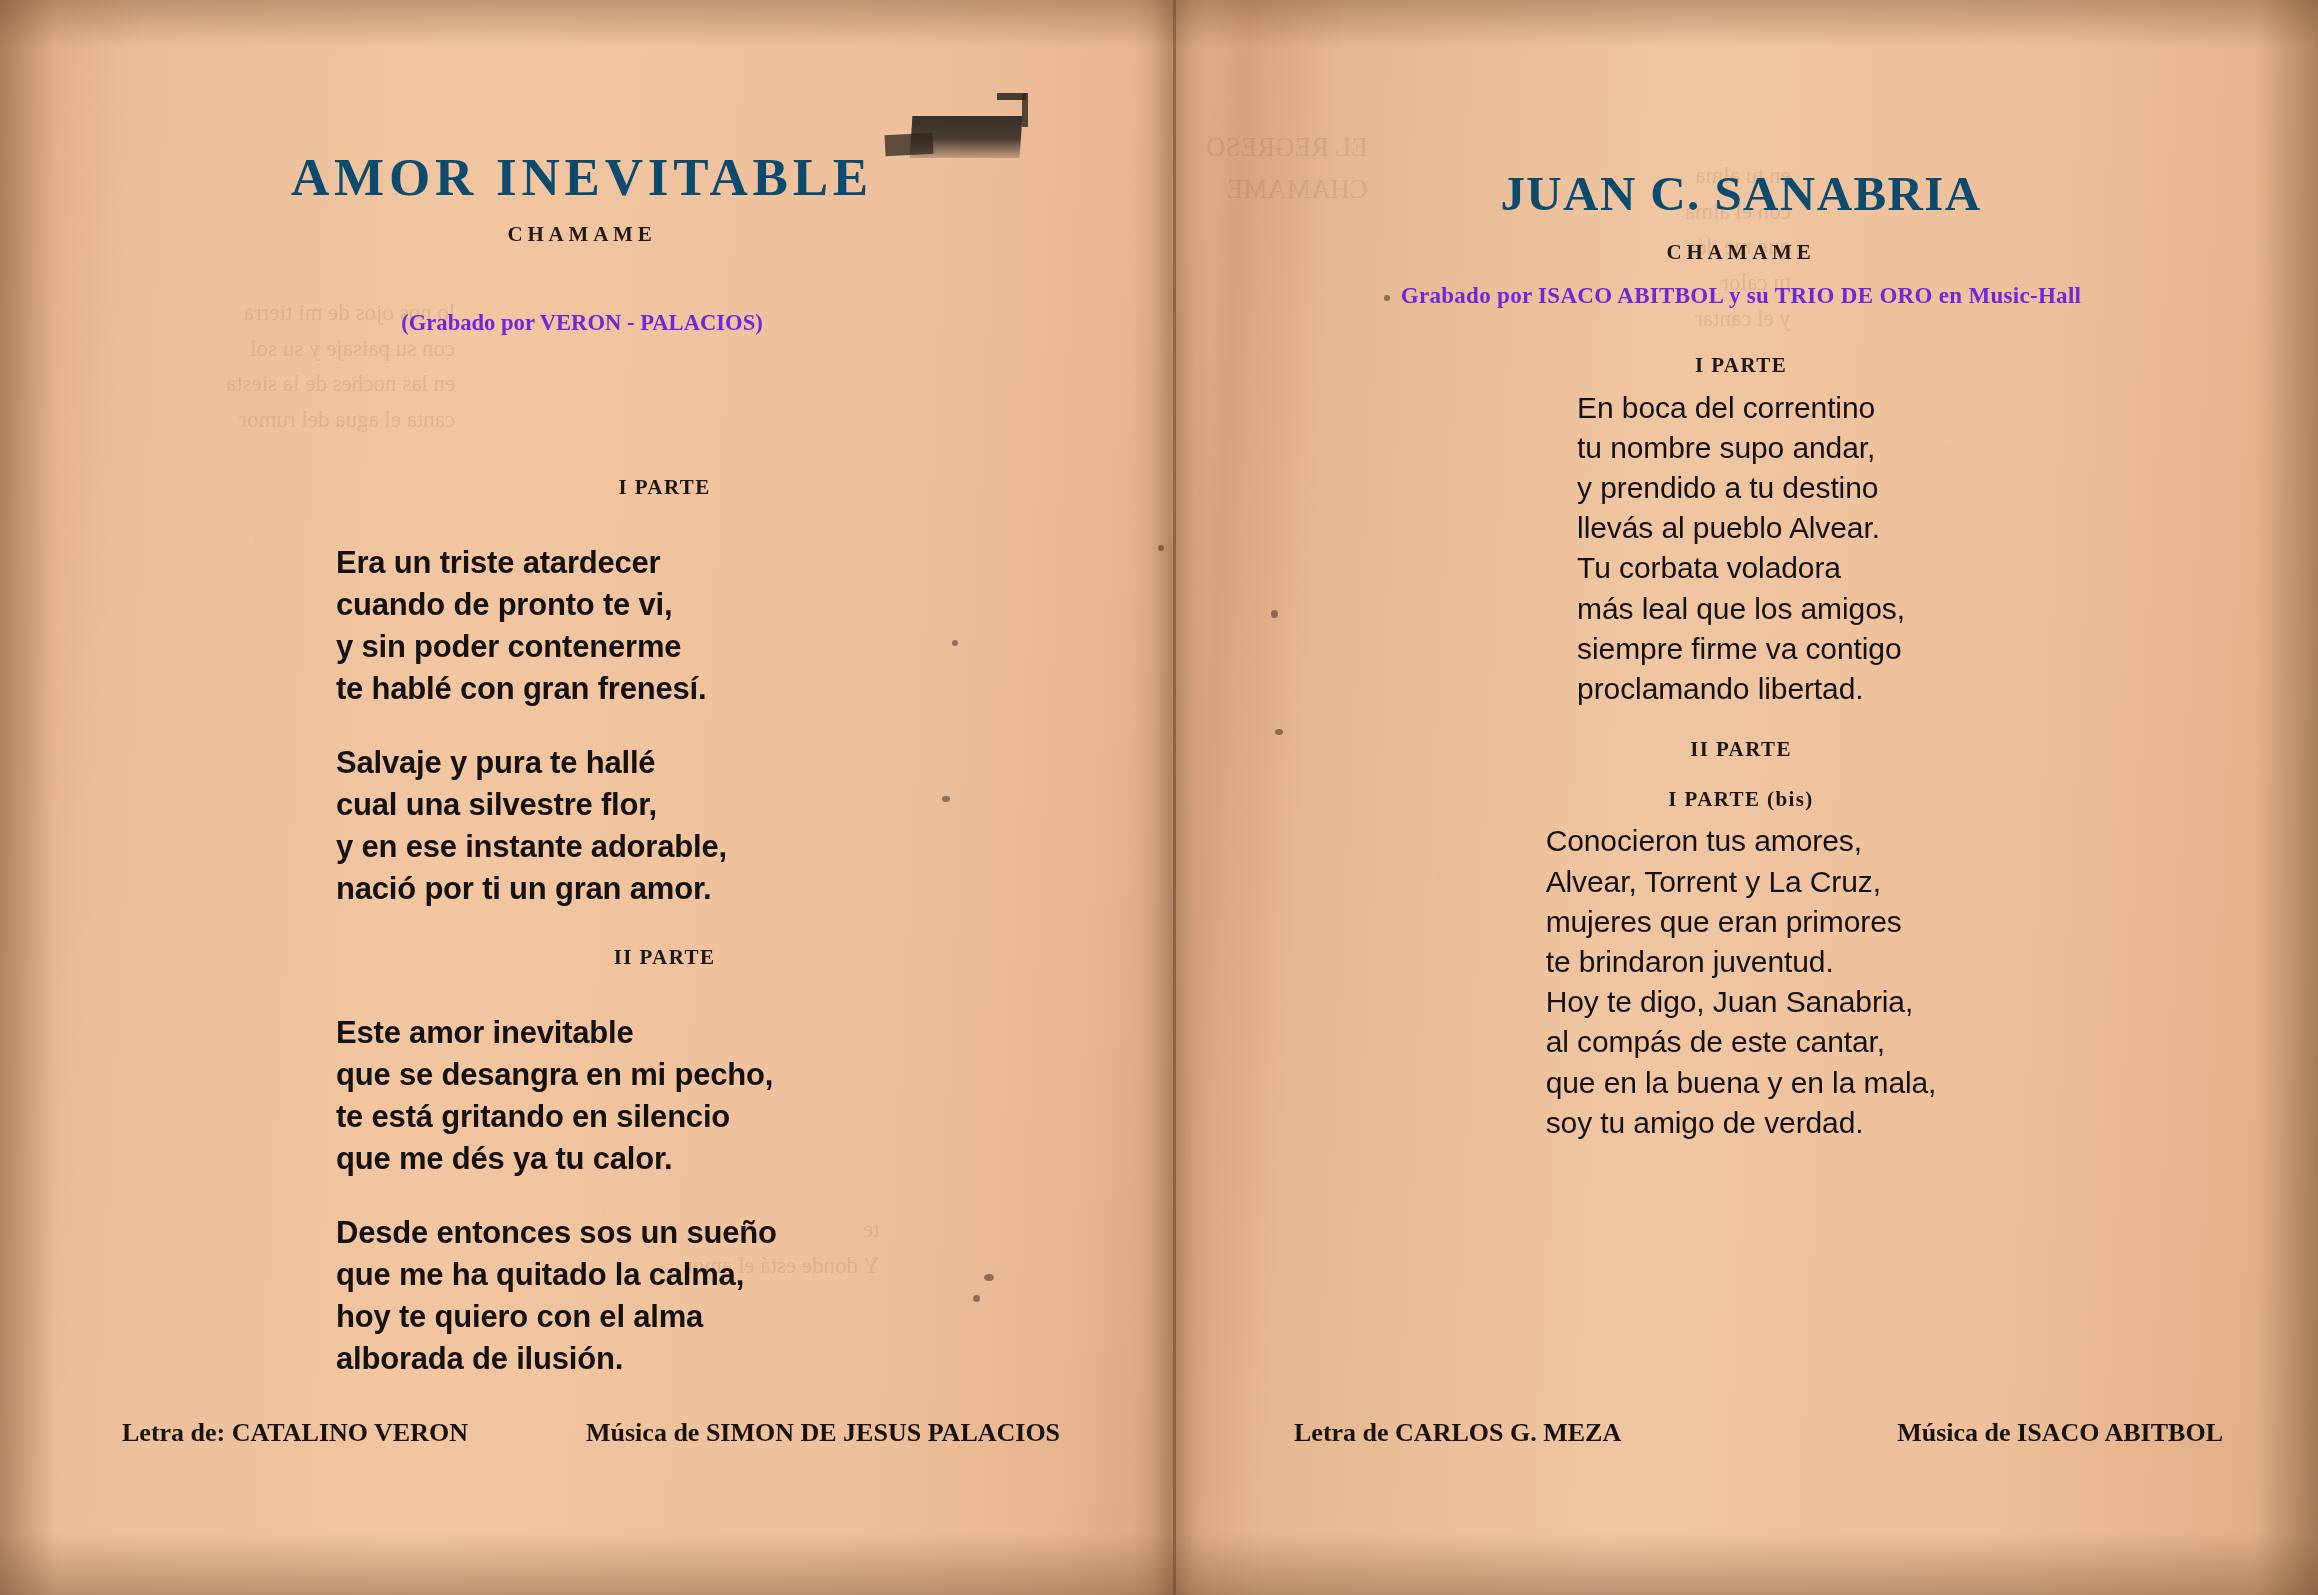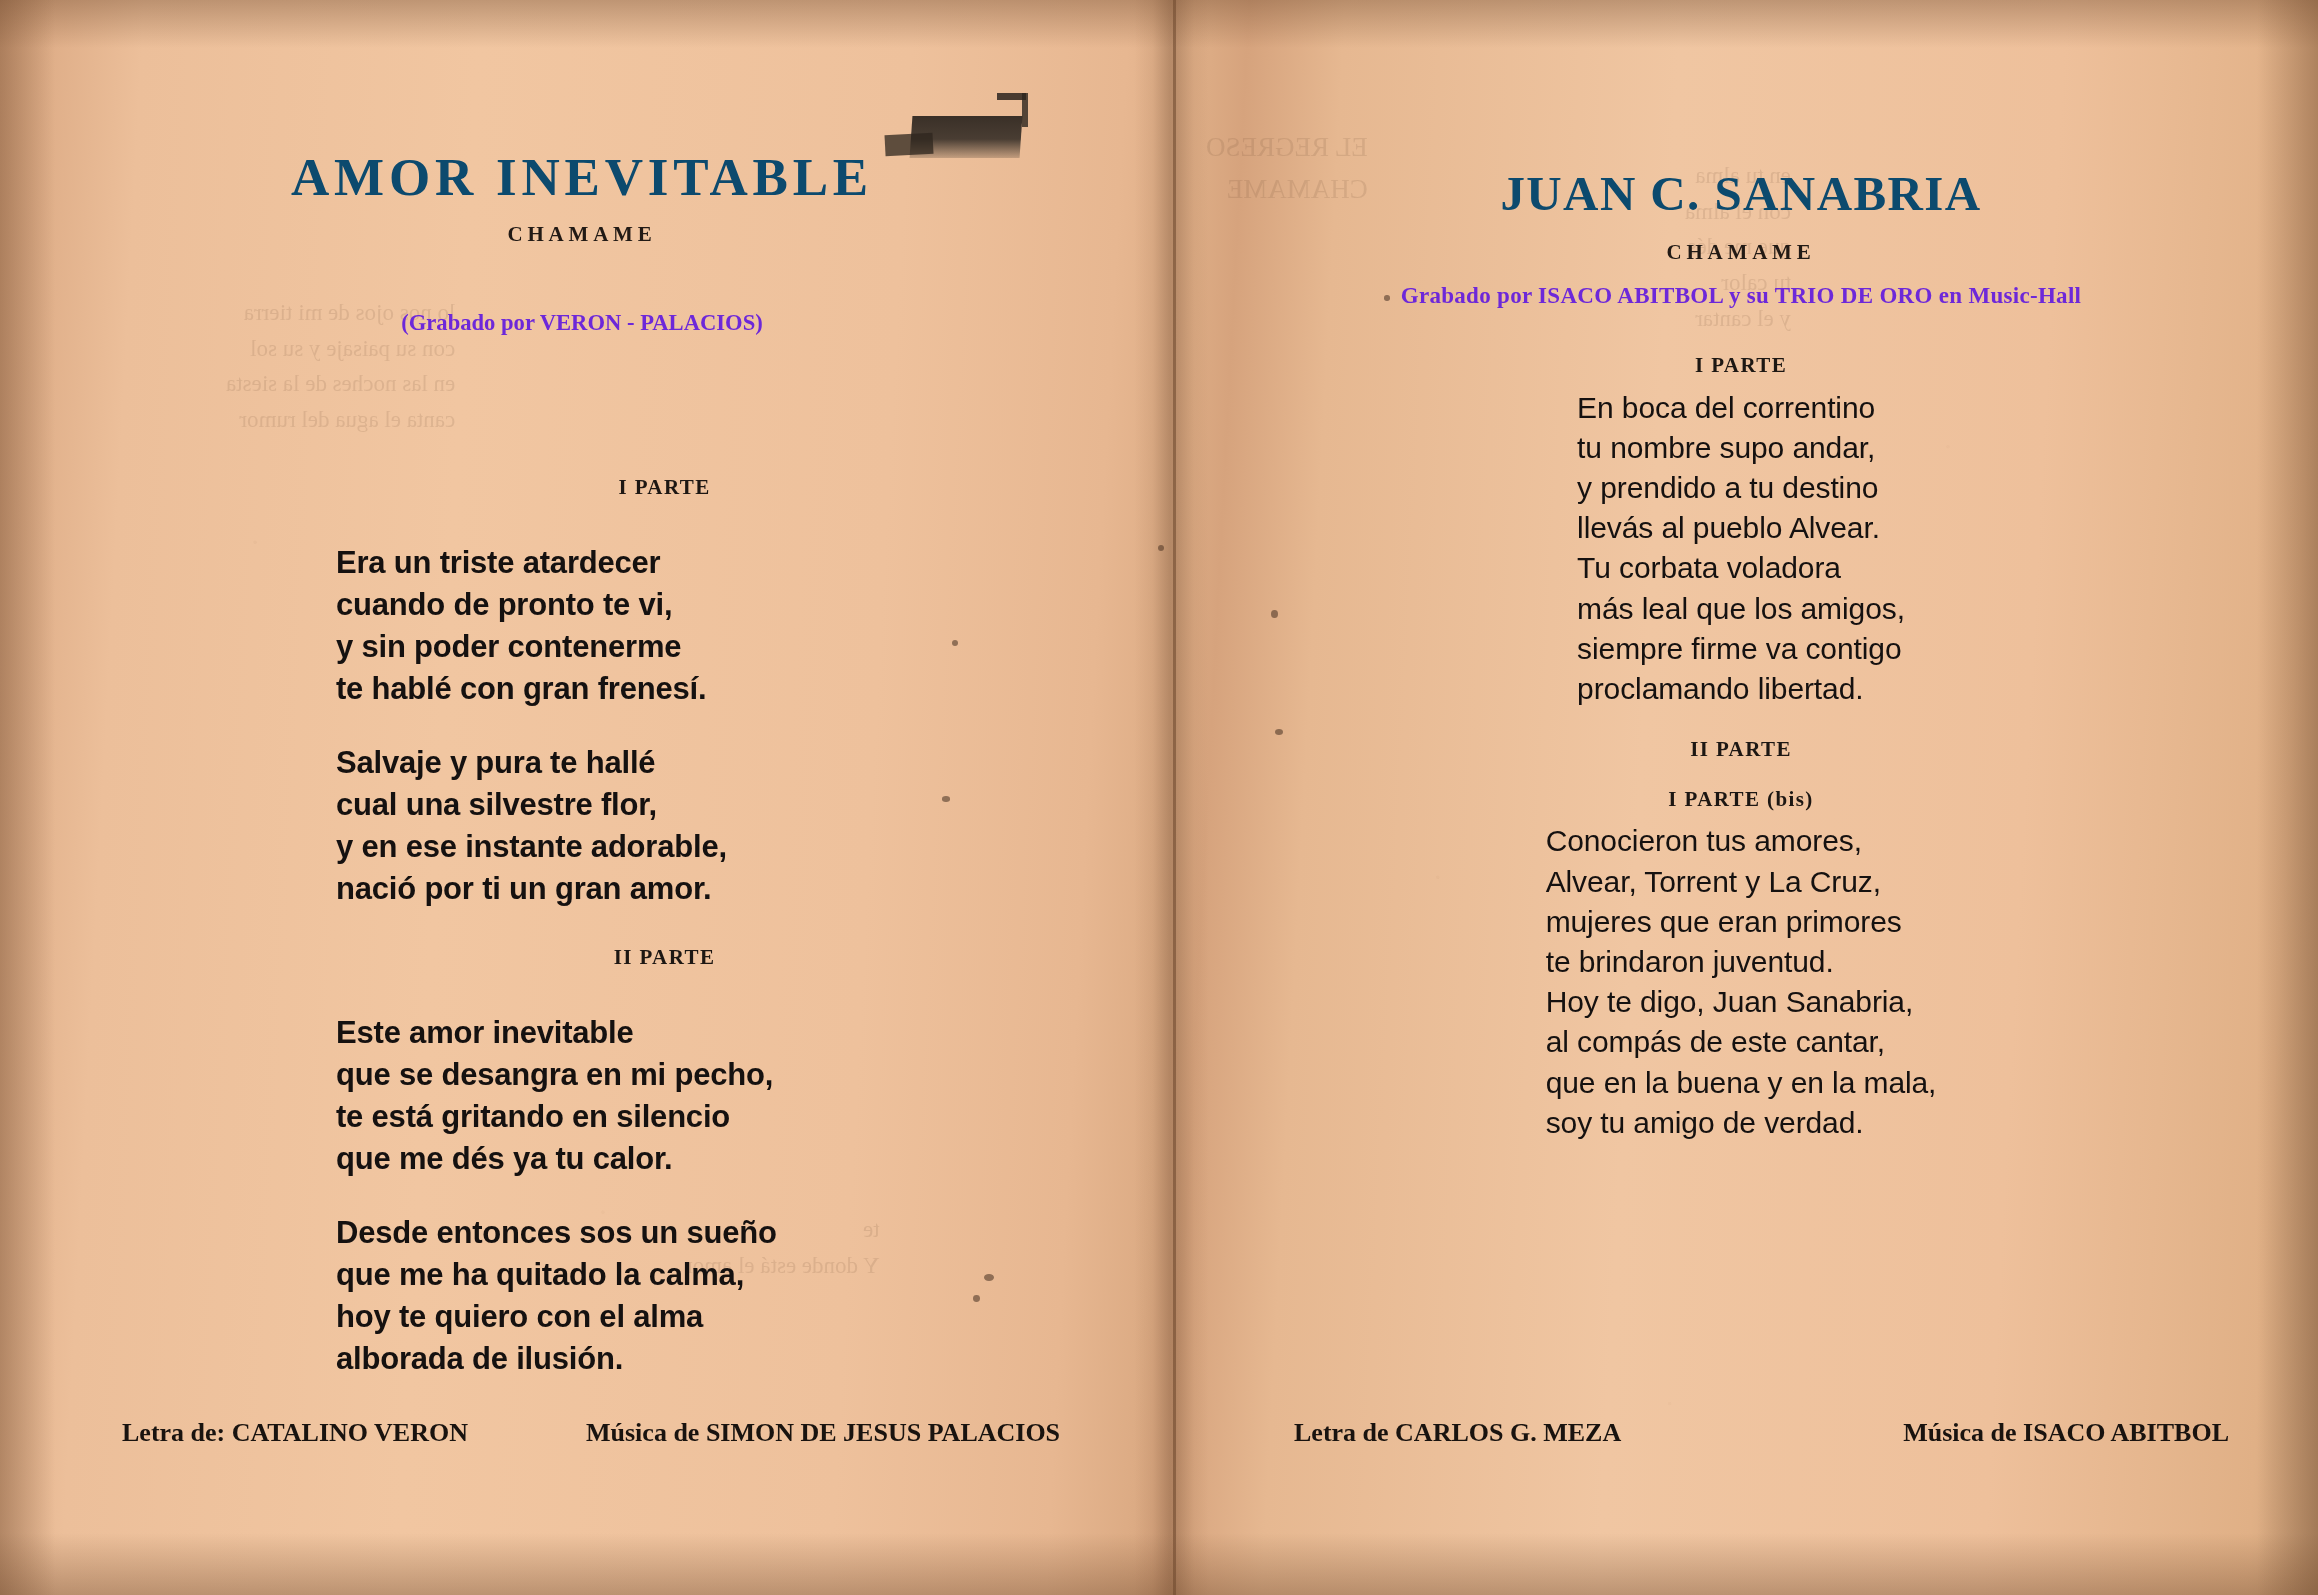--- a/index.html
+++ b/index.html
@@ -357,21 +357,21 @@
 Hoy te digo, Juan Sanabria,
 al compás de este cantar,
 que en la buena y en la mala,
 soy tu amigo de verdad.</div>
       </div>
     </div>
 
     <div class="footer">
       <div class="footer-inner">
         <span class="lyric small-caps-name" style="left:130px;">Letra de CARLOS G. MEZA</span>
-        <span class="music small-caps-name" style="right:89px;margin-left:40px;">Música de ISACO ABITBOL</span>
+        <span class="music small-caps-name" style="right:95px;margin-left:40px;">Música de ISACO ABITBOL</span>
       </div>
     </div>
   </div>
 
   <div class="gutter"></div>
   <div class="gutter-line"></div>
 
   <div class="edge-top"></div>
   <div class="edge-bottom"></div>
   <div class="edge-left"></div>

